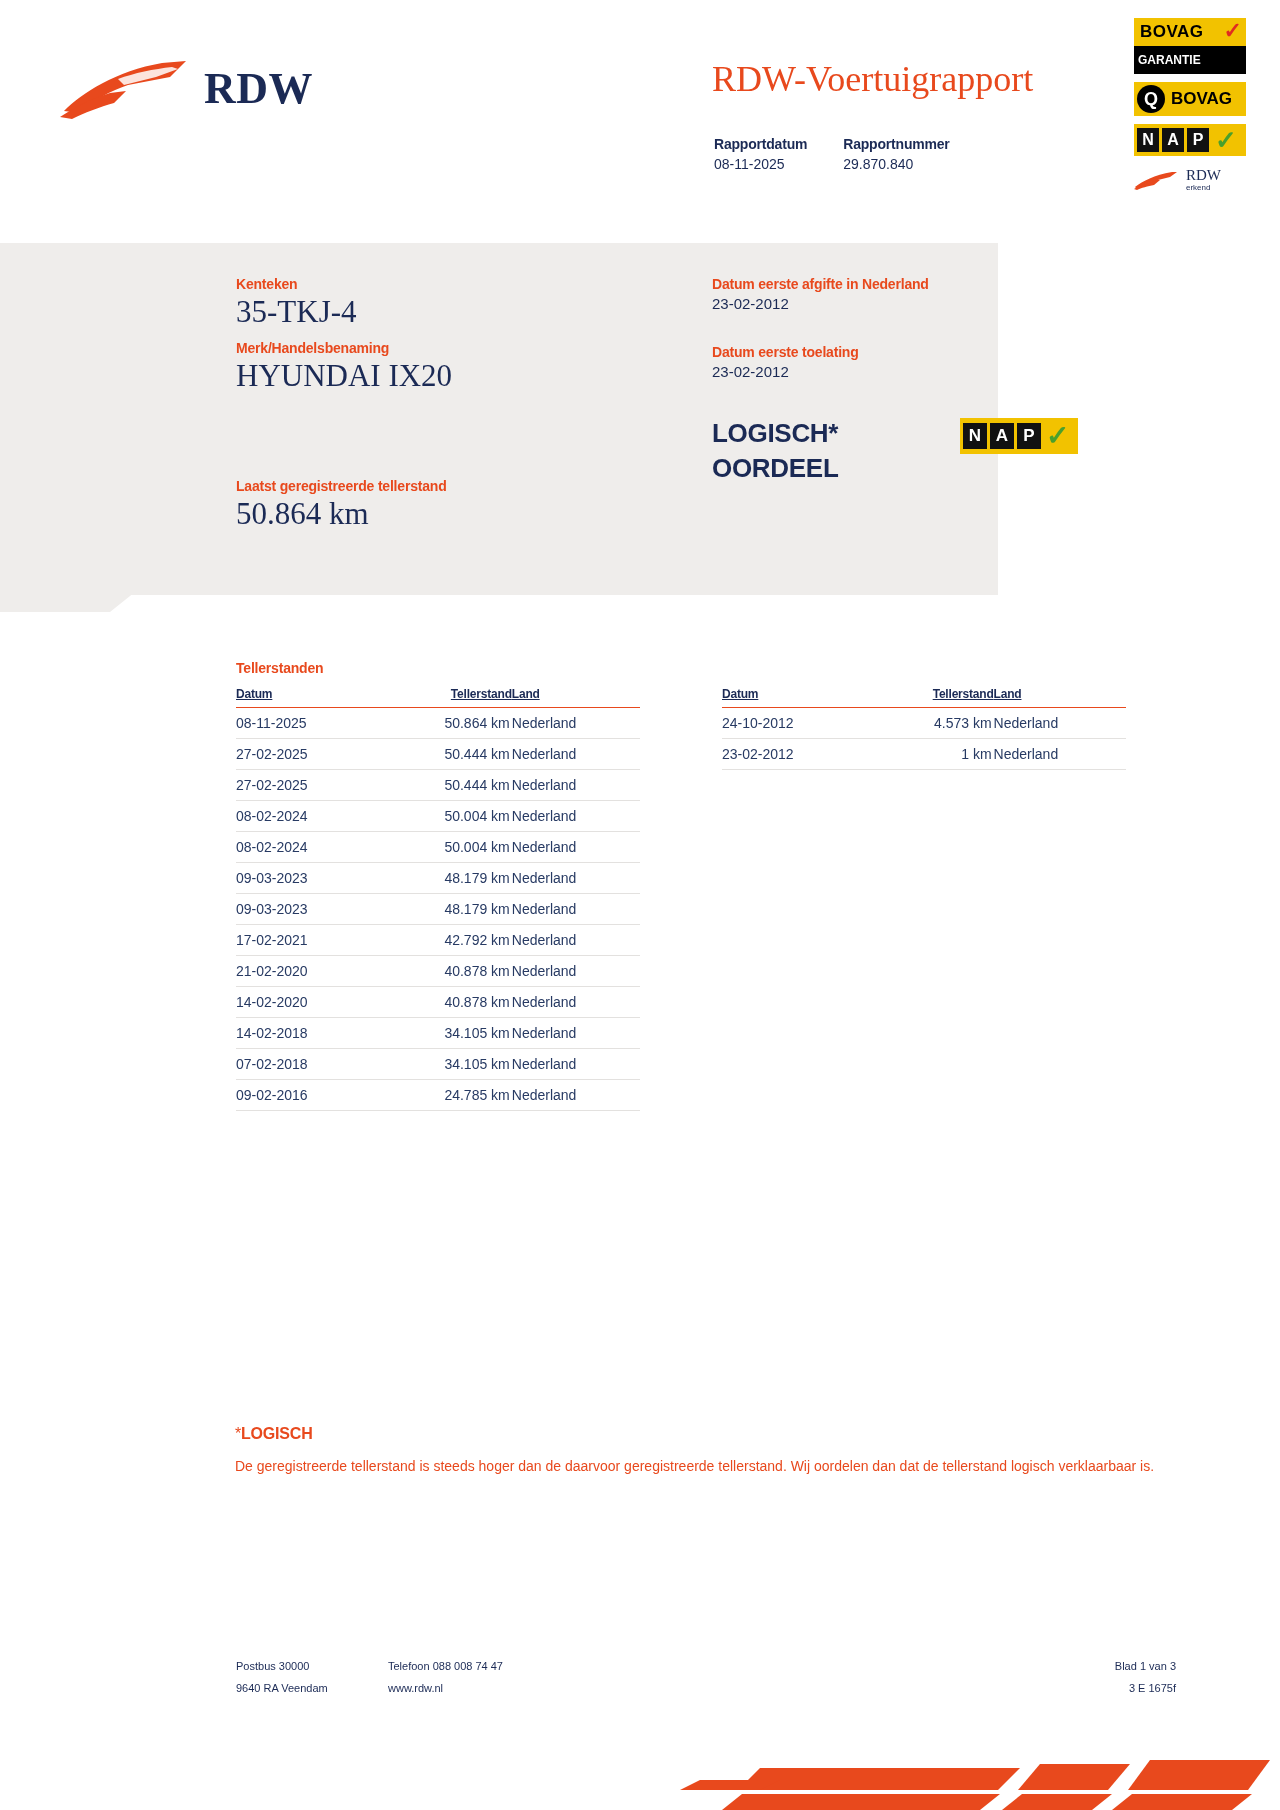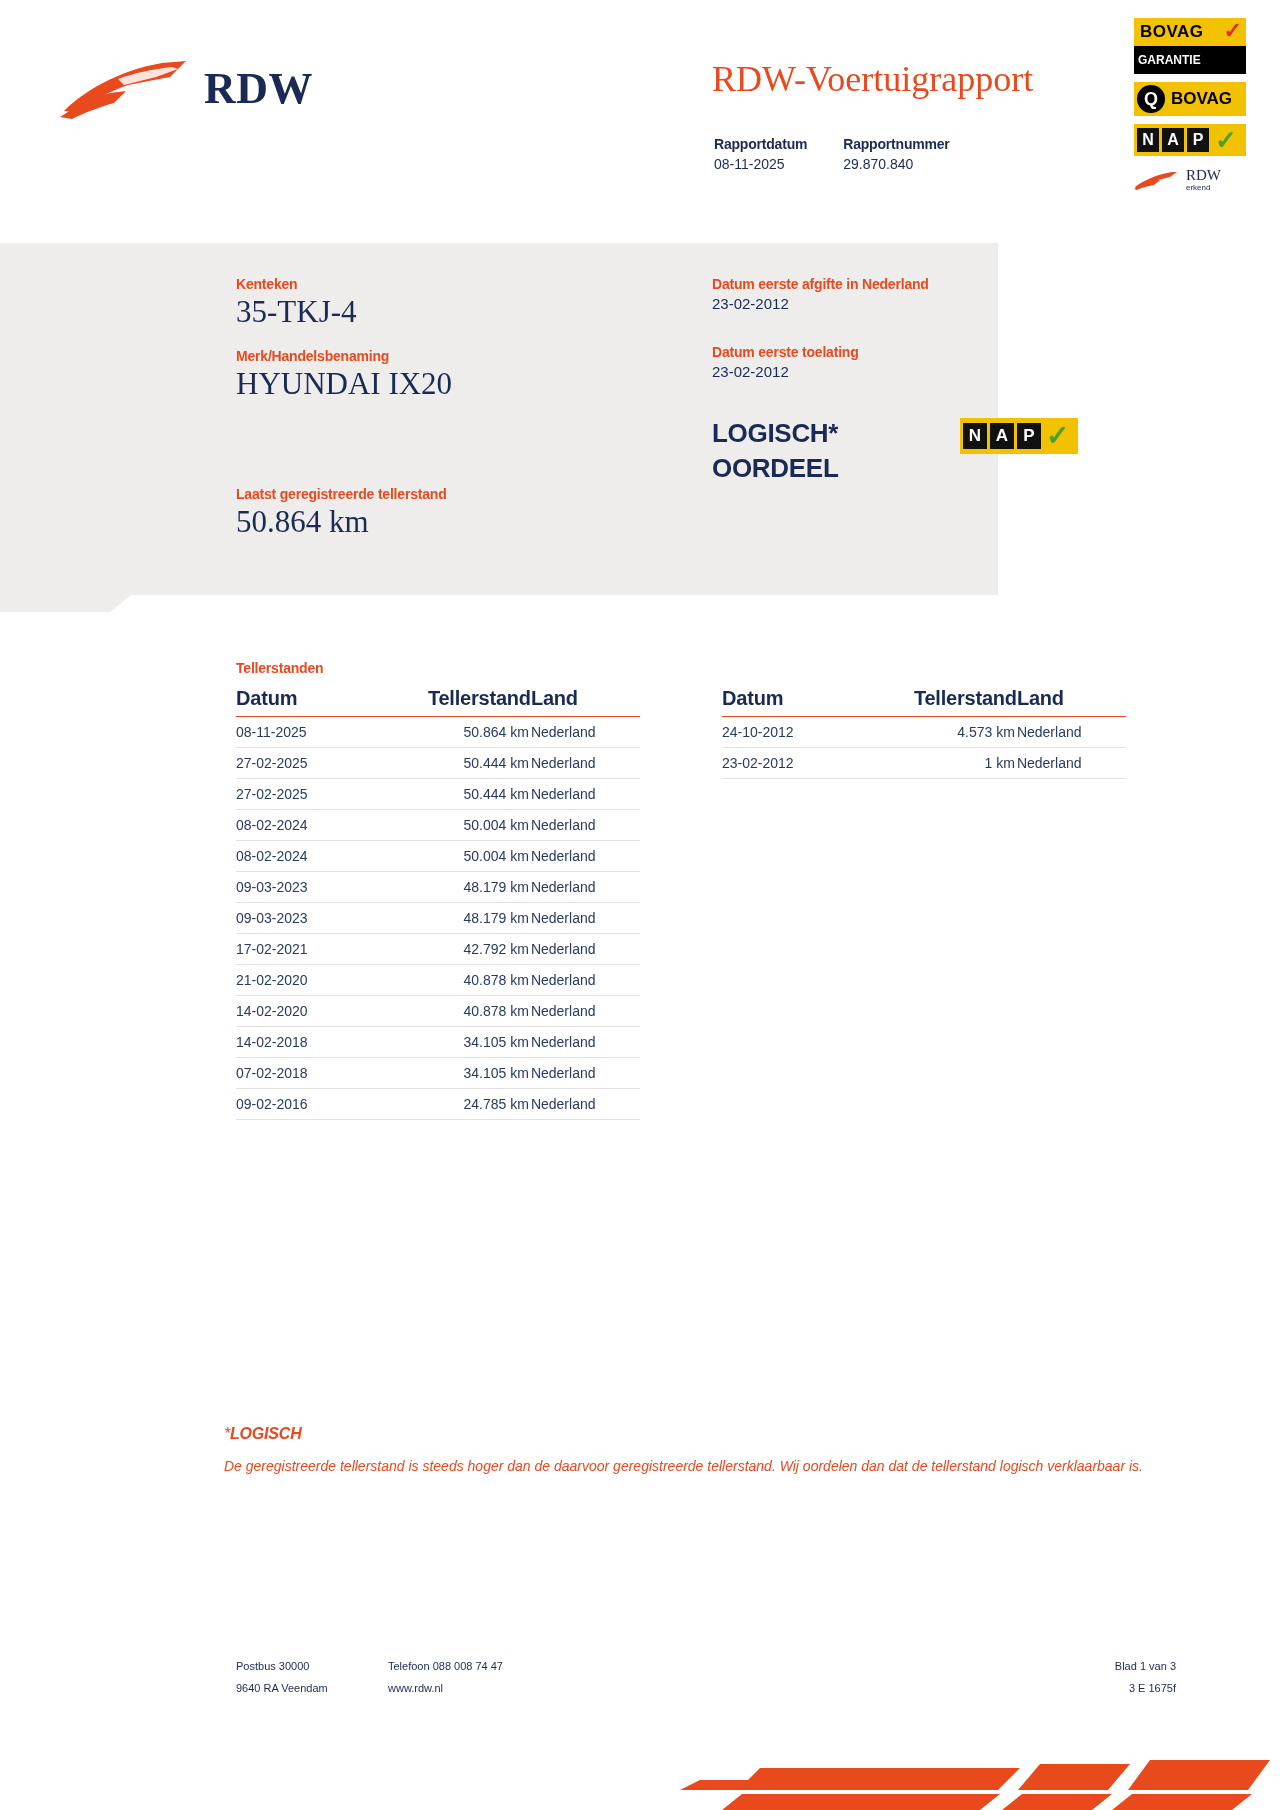--- a/index.html
+++ b/index.html
@@ -171,21 +171,21 @@
     font-size: 31px;
     color: #1b2a55;
     margin-top: 2px;
   }
   .field-value-sm {
     font-size: 15px;
     color: #1b2a55;
     margin-top: 3px;
   }
   .band-left { position: absolute; left: 236px; top: 33px; }
-  .band-left .blk2 { margin-top: 18px; }
+  .band-left .blk2 { margin-top: 10px; }
   .band-left .blk3 { margin-top: 84px; }
   .band-right { position: absolute; left: 712px; top: 33px; }
   .band-right .blk2 { margin-top: 32px; }
   .oordeel {
     position: absolute; left: 712px; top: 173px;
     font-size: 26px; font-weight: bold; color: #1b2a55;
     line-height: 1.35;
     letter-spacing: -0.3px;
   }
   .nap-inline {
@@ -206,42 +206,42 @@
   }
   table.meters {
     position: absolute;
     border-collapse: collapse;
     font-size: 14px;
     color: #1b2a55;
   }
   table.meters.left { left: 236px; top: 684px; width: 404px; }
   table.meters.right { left: 722px; top: 684px; width: 404px; }
   table.meters th {
-    font-size: 20px; font-weight: bold;
+    font-size: 12px; font-weight: bold;
     text-align: left;
     padding: 3px 0 6px 0;
     border-bottom: 1.5px solid #e8491d;
     letter-spacing: -0.2px;
+    text-decoration: underline;
   }
   table.meters th.num, table.meters td.num { text-align: right; }
   table.meters th.land, table.meters td.land { text-align: left; }
   table.meters td {
     padding: 7px 0;
     border-bottom: 1px solid #e3e1df;
     font-size: 14px;
     color: #273a63;
   }
   table.meters td.num { padding-right: 2px; }
 
   
   .footnote {
     position: absolute;
-    left: 224px; top: 1425px;
+    left: 235px; top: 1425px;
     width: 940px;
-    font-style: italic;
   }
   .footnote .fn-title {
     font-size: 16px; font-weight: bold; color: #e8491d;
     letter-spacing: -0.2px;
   }
   .footnote .fn-title .star { font-weight: normal; }
   .footnote .fn-body {
     margin-top: 12px;
     font-size: 14px; line-height: 1.6; color: #e8491d;
     max-width: 930px;

